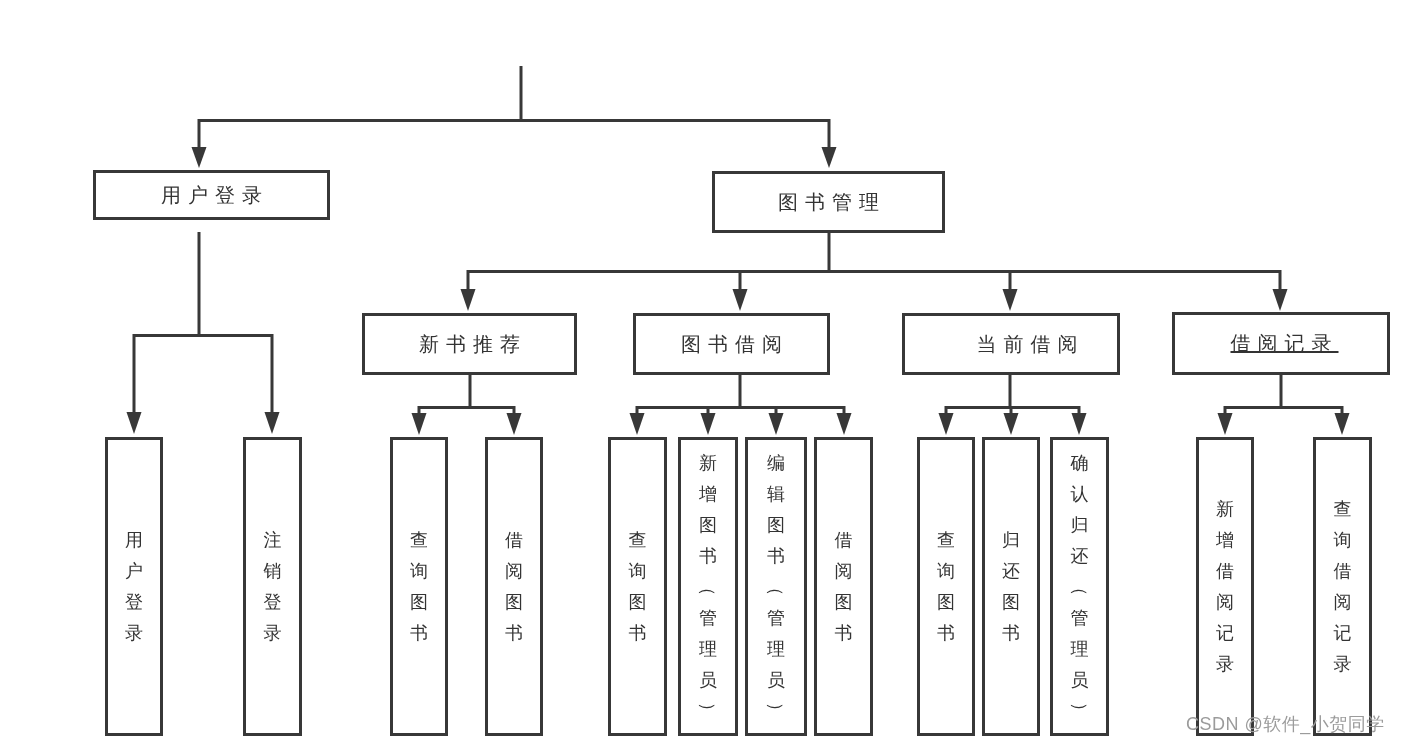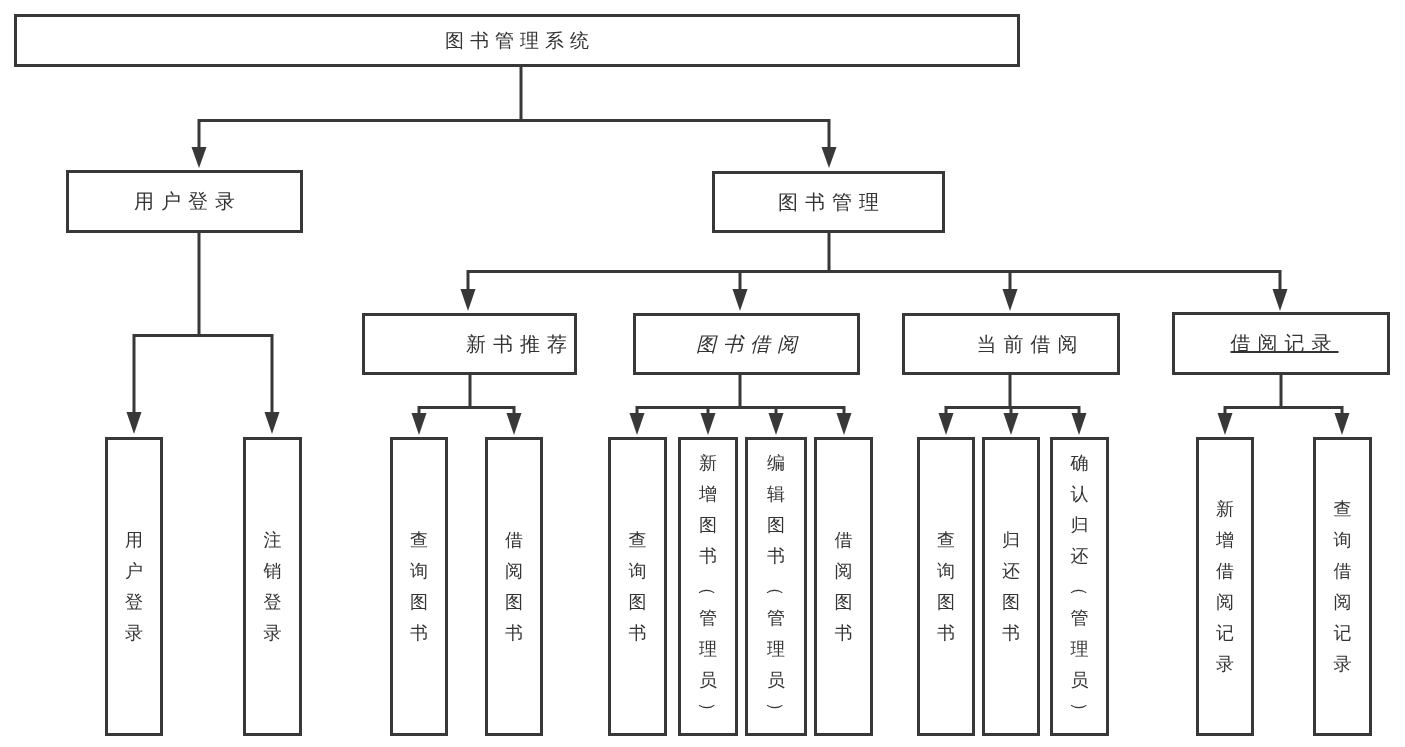--- a/index.html
+++ b/index.html
@@ -66,35 +66,32 @@
     <path d="M1010 374 V407.5 M946 414 V407.5 H1079 V414 M1011 409 V414"></path>
     <polygon points="938.5,413 953.5,413 946,435"></polygon>
     <polygon points="1003.5,413 1018.5,413 1011,435"></polygon>
     <polygon points="1071.5,413 1086.5,413 1079,435"></polygon>
 
     <path d="M1281 374 V407.5 M1225 414 V407.5 H1342 V414"></path>
     <polygon points="1217.5,413 1232.5,413 1225,435"></polygon>
     <polygon points="1334.5,413 1349.5,413 1342,435"></polygon>
   </svg>
 
-  <div class="node" style="left:14px;top:14px;width:1006px;height:53px;">
-    <span class="hlabel root-label">图书管理系统</span>
-  </div>
-
-  <div class="node" style="left:66px;top:170px;width:237px;height:63px;">
+
+  <div class="node" style="left:93px;top:170px;width:237px;height:50px;">
     <span class="hlabel">用户登录</span>
   </div>
   <div class="node" style="left:712px;top:171px;width:233px;height:62px;text-align:center;">
     <span class="hlabel">图书管理</span>
   </div>
 
-  <div class="node" style="left:362px;top:313px;width:215px;height:62px;justify-content:flex-end;">
+  <div class="node" style="left:362px;top:313px;width:215px;height:62px;">
     <span class="hlabel">新书推荐</span>
   </div>
-  <div class="node" style="left:633px;top:313px;width:227px;height:62px;font-style:italic;">
+  <div class="node" style="left:633px;top:313px;width:197px;height:62px;">
     <span class="hlabel">图书借阅</span>
   </div>
   <div class="node" style="left:902px;top:313px;width:218px;height:62px;padding-left:32px;">
     <span class="hlabel">当前借阅</span>
   </div>
   <div class="node" style="left:1172px;top:312px;width:218px;height:63px;text-decoration:underline;">
     <span class="hlabel">借阅记录</span>
   </div>
 
   <div class="node leaf" style="left:105px;top:437px;width:58px;height:299px;">
@@ -218,13 +215,14 @@
     <span class="vtext">
         <span class="ch">查</span>
         <span class="ch">询</span>
         <span class="ch">借</span>
         <span class="ch">阅</span>
         <span class="ch">记</span>
         <span class="ch">录</span>
       </span>
   </div>
 
+  <div class="watermark">CSDN @软件_小贺同学</div>
 </div>
 
 </body></html>

